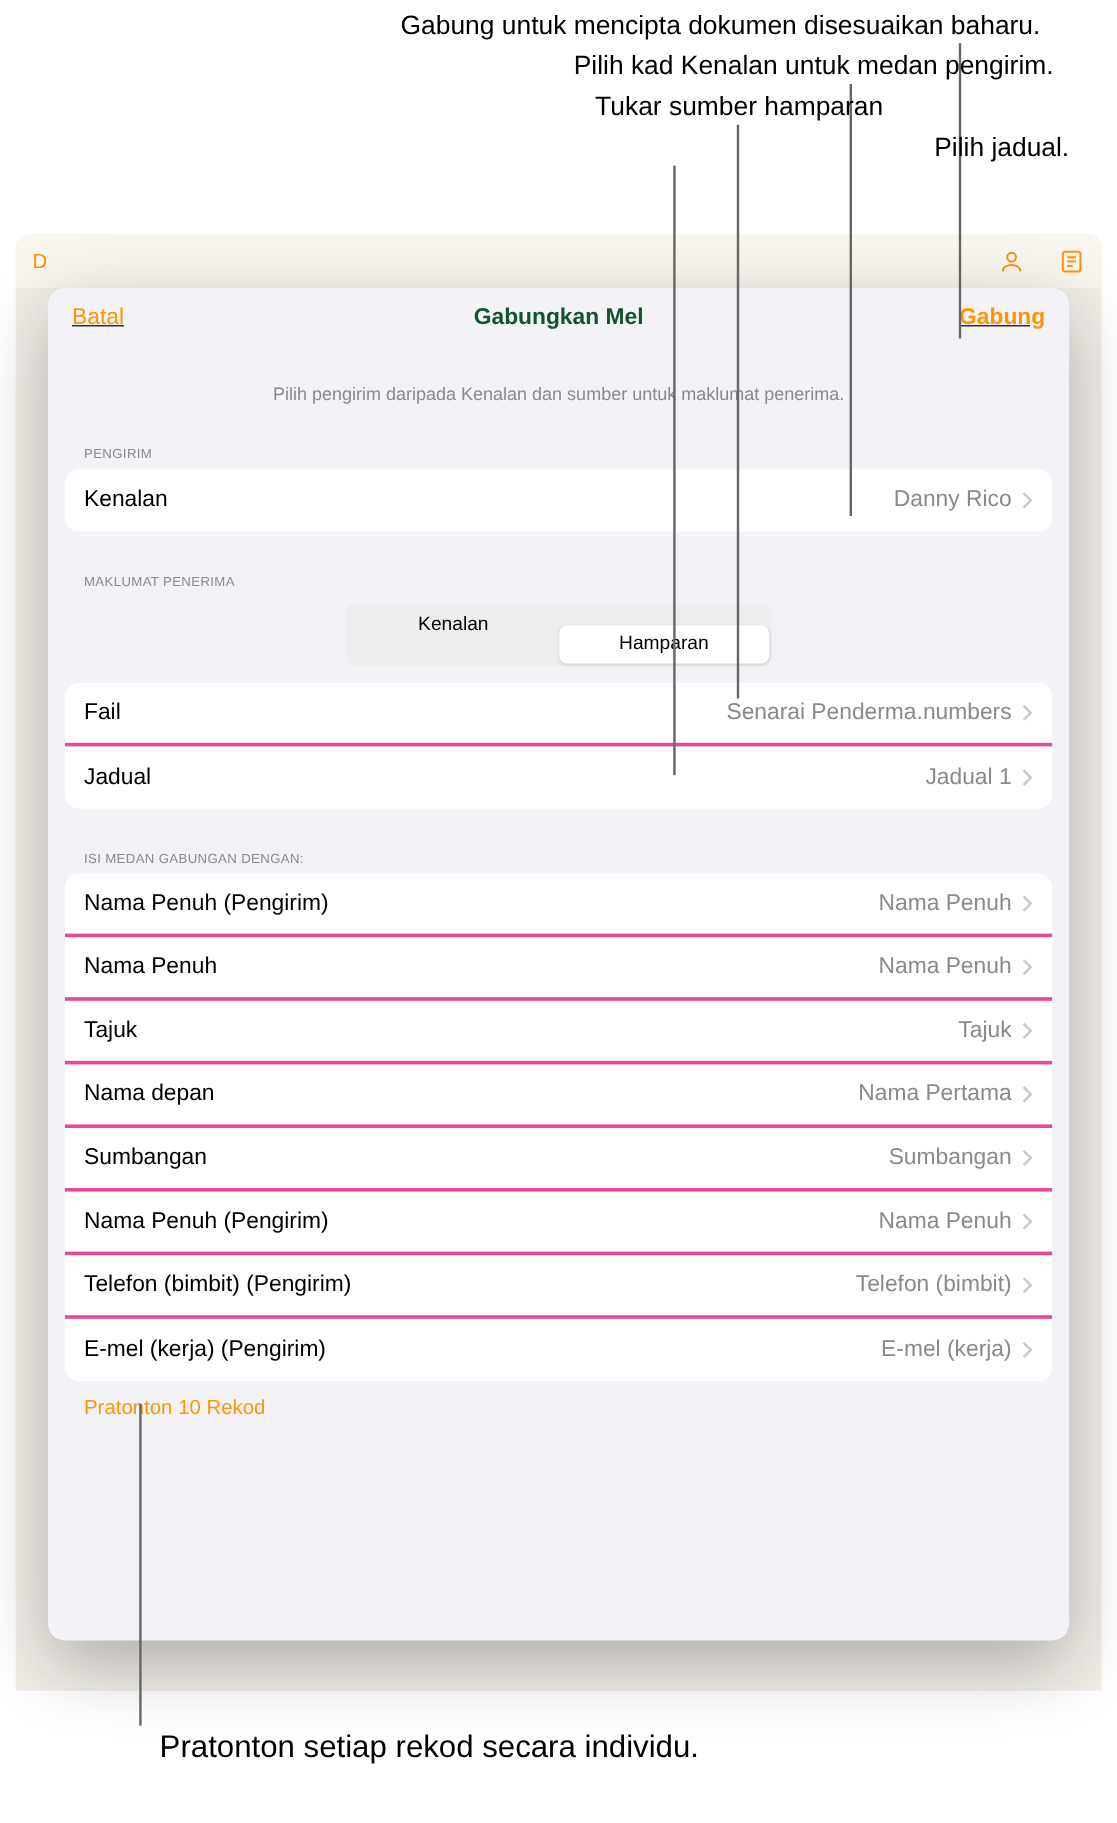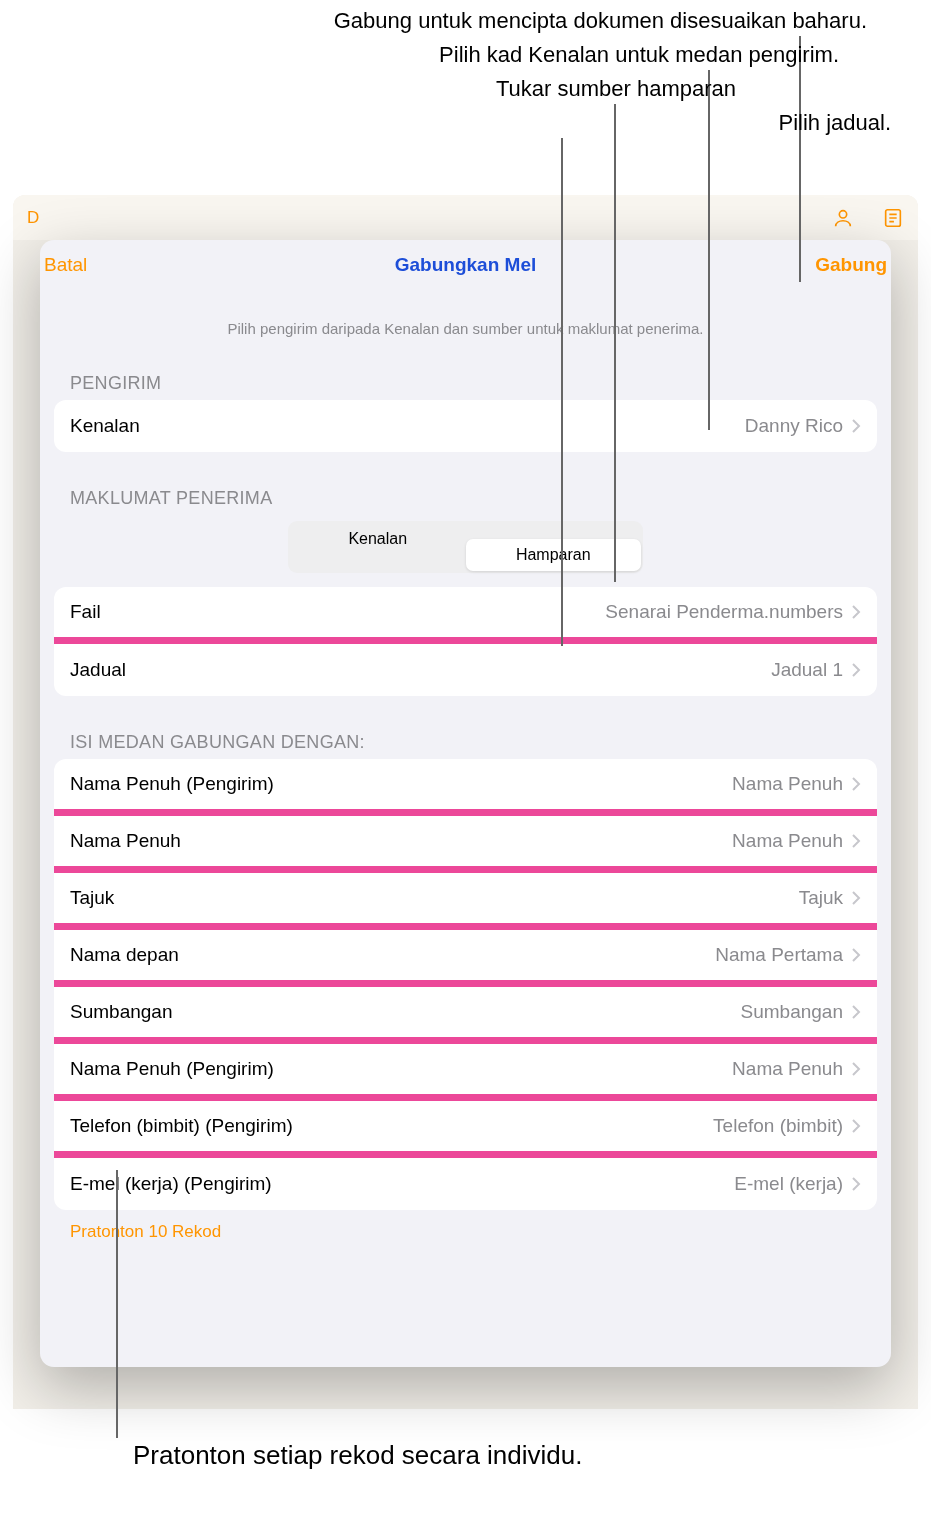--- a/index.html
+++ b/index.html
@@ -18,21 +18,21 @@
     top: 0; left: 0; right: 0;
     padding: 4px 0 0 0;
     text-align: right;
     font-size: 22px;
     color: #000;
     line-height: 1.55;
     z-index: 30;
   }
   .callouts div { padding-right: 40px; }
   .callouts .c1 { padding-right: 64px; }
-  .callouts .c2 { padding-right: 92px; }
+  .callouts .c2 { padding-right: 53px; }
   .callouts .c3 { padding-right: 195px; margin-left: 36px; }
   .callouts .c4 { }
 
   .callout-line {
     position: absolute;
     width: 1.5px;
     background: #666;
     z-index: 20;
   }
 
@@ -89,65 +89,66 @@
     display: flex;
     flex-direction: column;
     overflow: hidden;
     z-index: 10;
   }
 
   .modal-header {
     display: flex;
     align-items: center;
     justify-content: space-between;
-    padding: 14px 4px;
+    padding: 14px 20px;
     position: relative;
+    text-decoration: underline;
   }
   .modal-header .cancel { color: #ff9500; font-size: 19px; }
   .modal-header .title {
     position: absolute; left: 0; right: 0; text-align: center;
-    font-weight: 600; font-size: 19px; color: #1d4ed8;
+    font-weight: 600; font-size: 19px; color: #14532d;
     pointer-events: none;
   }
   .modal-header .merge { color: #ff9500; font-weight: 600; font-size: 19px; }
 
   .modal-body {
     flex: 1;
     overflow-y: auto;
     padding: 0 14px 14px 14px;
   }
 
   .instruction {
     text-align: center;
     color: #8a8a8e;
     font-size: 15px;
     padding: 30px 20px 26px 20px;
   }
 
   .section-label {
     color: #8a8a8e;
-    font-size: 18px;
+    font-size: 11px;
     letter-spacing: 0.3px;
     text-transform: uppercase;
     padding: 10px 16px 6px 16px;
   }
 
   .group {
     background: #ffffff;
     border-radius: 12px;
     overflow: hidden;
   }
 
   .row {
     display: flex;
     align-items: center;
     justify-content: space-between;
     padding: 14px 16px;
     min-height: 52px;
-    border-bottom: 7px solid #ec4899;
+    border-bottom: 3px solid #ec4899;
     font-size: 19px;
   }
   .row:last-child { border-bottom: none; }
   .row .label { color: #000; }
   .row .value { color: #8a8a8e; display: flex; align-items: center; gap: 8px; }
   .chev { color: #c7c7cc; font-size: 18px; font-weight: 300; }
   .chev svg { width: 10px; height: 16px; display: block; }
 
   .segmented-wrap {
     padding: 6px 0 14px 0;

